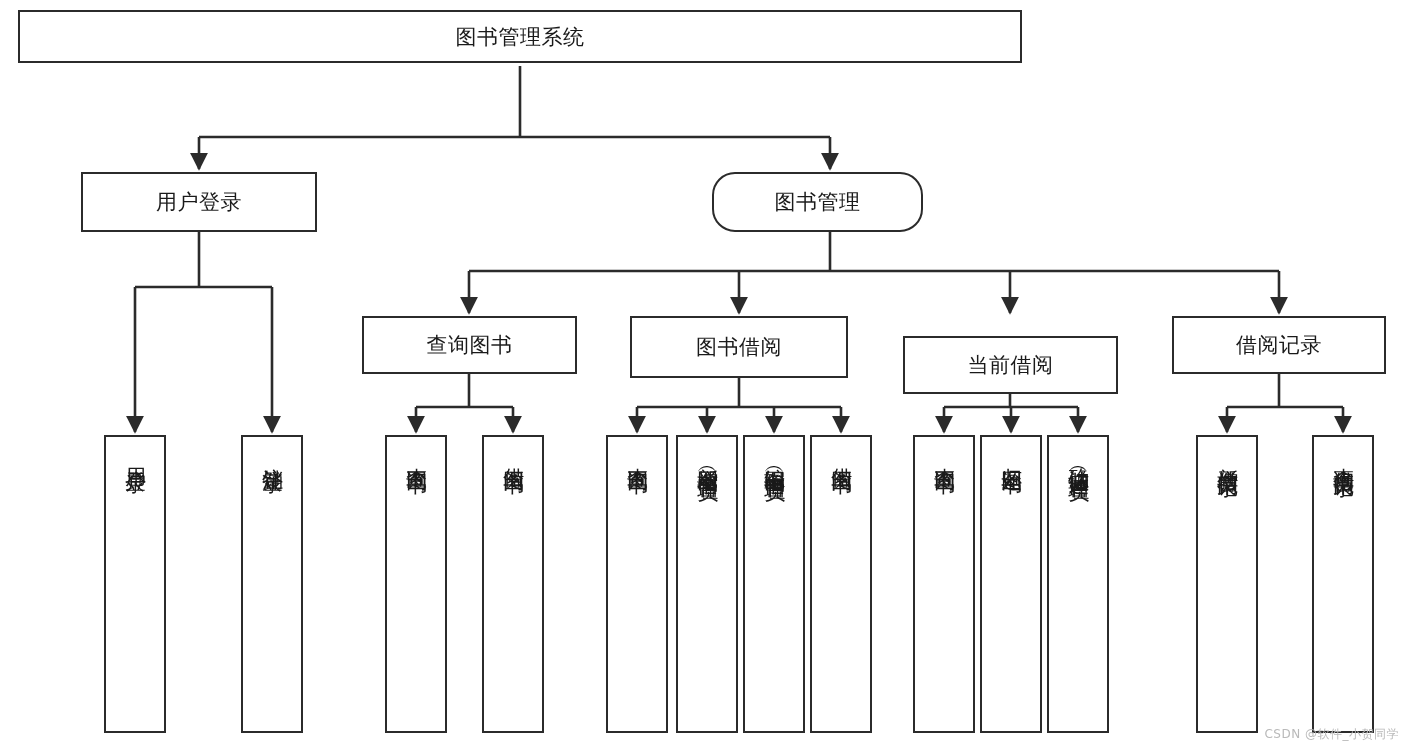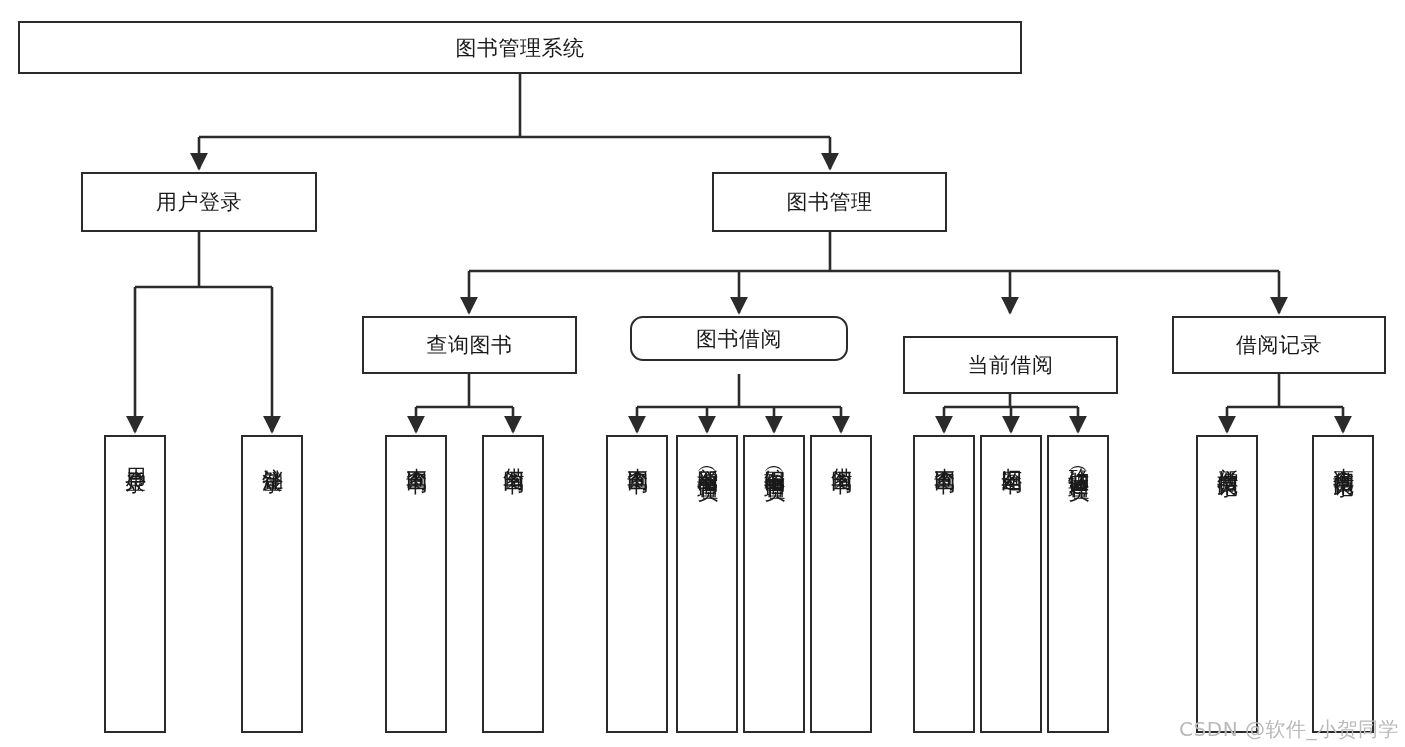--- a/index.html
+++ b/index.html
@@ -53,21 +53,21 @@
     letter-spacing: 2px;
     white-space: nowrap;
   }
   .node .hlabel {
     white-space: nowrap;
   }
   .watermark {
     position: absolute;
     right: 6px;
     bottom: 4px;
-    font-size: 20px;
+    font-size: 12px;
     color: #b9b9b9;
     letter-spacing: 0.5px;
     white-space: nowrap;
     user-select: none;
   }
 </style>
 </head>
 <body>
 
 <div id="diagram-root">
@@ -115,35 +115,35 @@
       <path d="M 1011 407 L 1011 432" marker-end="url(#arrow)"></path>
       <path d="M 1078 407 L 1078 432" marker-end="url(#arrow)"></path>
 
       <path d="M 1279 374 L 1279 407"></path>
       <path d="M 1227 407 L 1343 407"></path>
       <path d="M 1227 407 L 1227 432" marker-end="url(#arrow)"></path>
       <path d="M 1343 407 L 1343 432" marker-end="url(#arrow)"></path>
     </g>
   </svg>
 
-  <div class="node horizontal" style="left:18px; top:21px; width:1004px; height:53px;">
+  <div class="node horizontal" style="left:18px; top:10px; width:1004px; height:53px;">
     <span class="hlabel">图书管理系统</span>
   </div>
 
   <div class="node horizontal" style="left:81px; top:172px; width:236px; height:60px;">
     <span class="hlabel">用户登录</span>
   </div>
-  <div class="node horizontal" style="left:712px; top:172px; width:235px; height:60px;">
+  <div class="node horizontal" style="left:712px; top:172px; width:211px; height:60px;border-radius:23px;">
     <span class="hlabel">图书管理</span>
   </div>
 
   <div class="node horizontal" style="left:362px; top:316px; width:215px; height:58px;">
     <span class="hlabel">查询图书</span>
   </div>
-  <div class="node horizontal" style="left:630px; top:316px; width:218px; height:45px;border-radius:13px;">
+  <div class="node horizontal" style="left:630px; top:316px; width:218px; height:62px;">
     <span class="hlabel">图书借阅</span>
   </div>
   <div class="node horizontal" style="left:903px; top:316px; width:215px; height:58px;margin-top:20px;">
     <span class="hlabel">当前借阅</span>
   </div>
   <div class="node horizontal" style="left:1172px; top:316px; width:214px; height:58px;">
     <span class="hlabel">借阅记录</span>
   </div>
 
   <div class="node vertical" style="left:104px; top:435px; width:62px; height:298px;">

